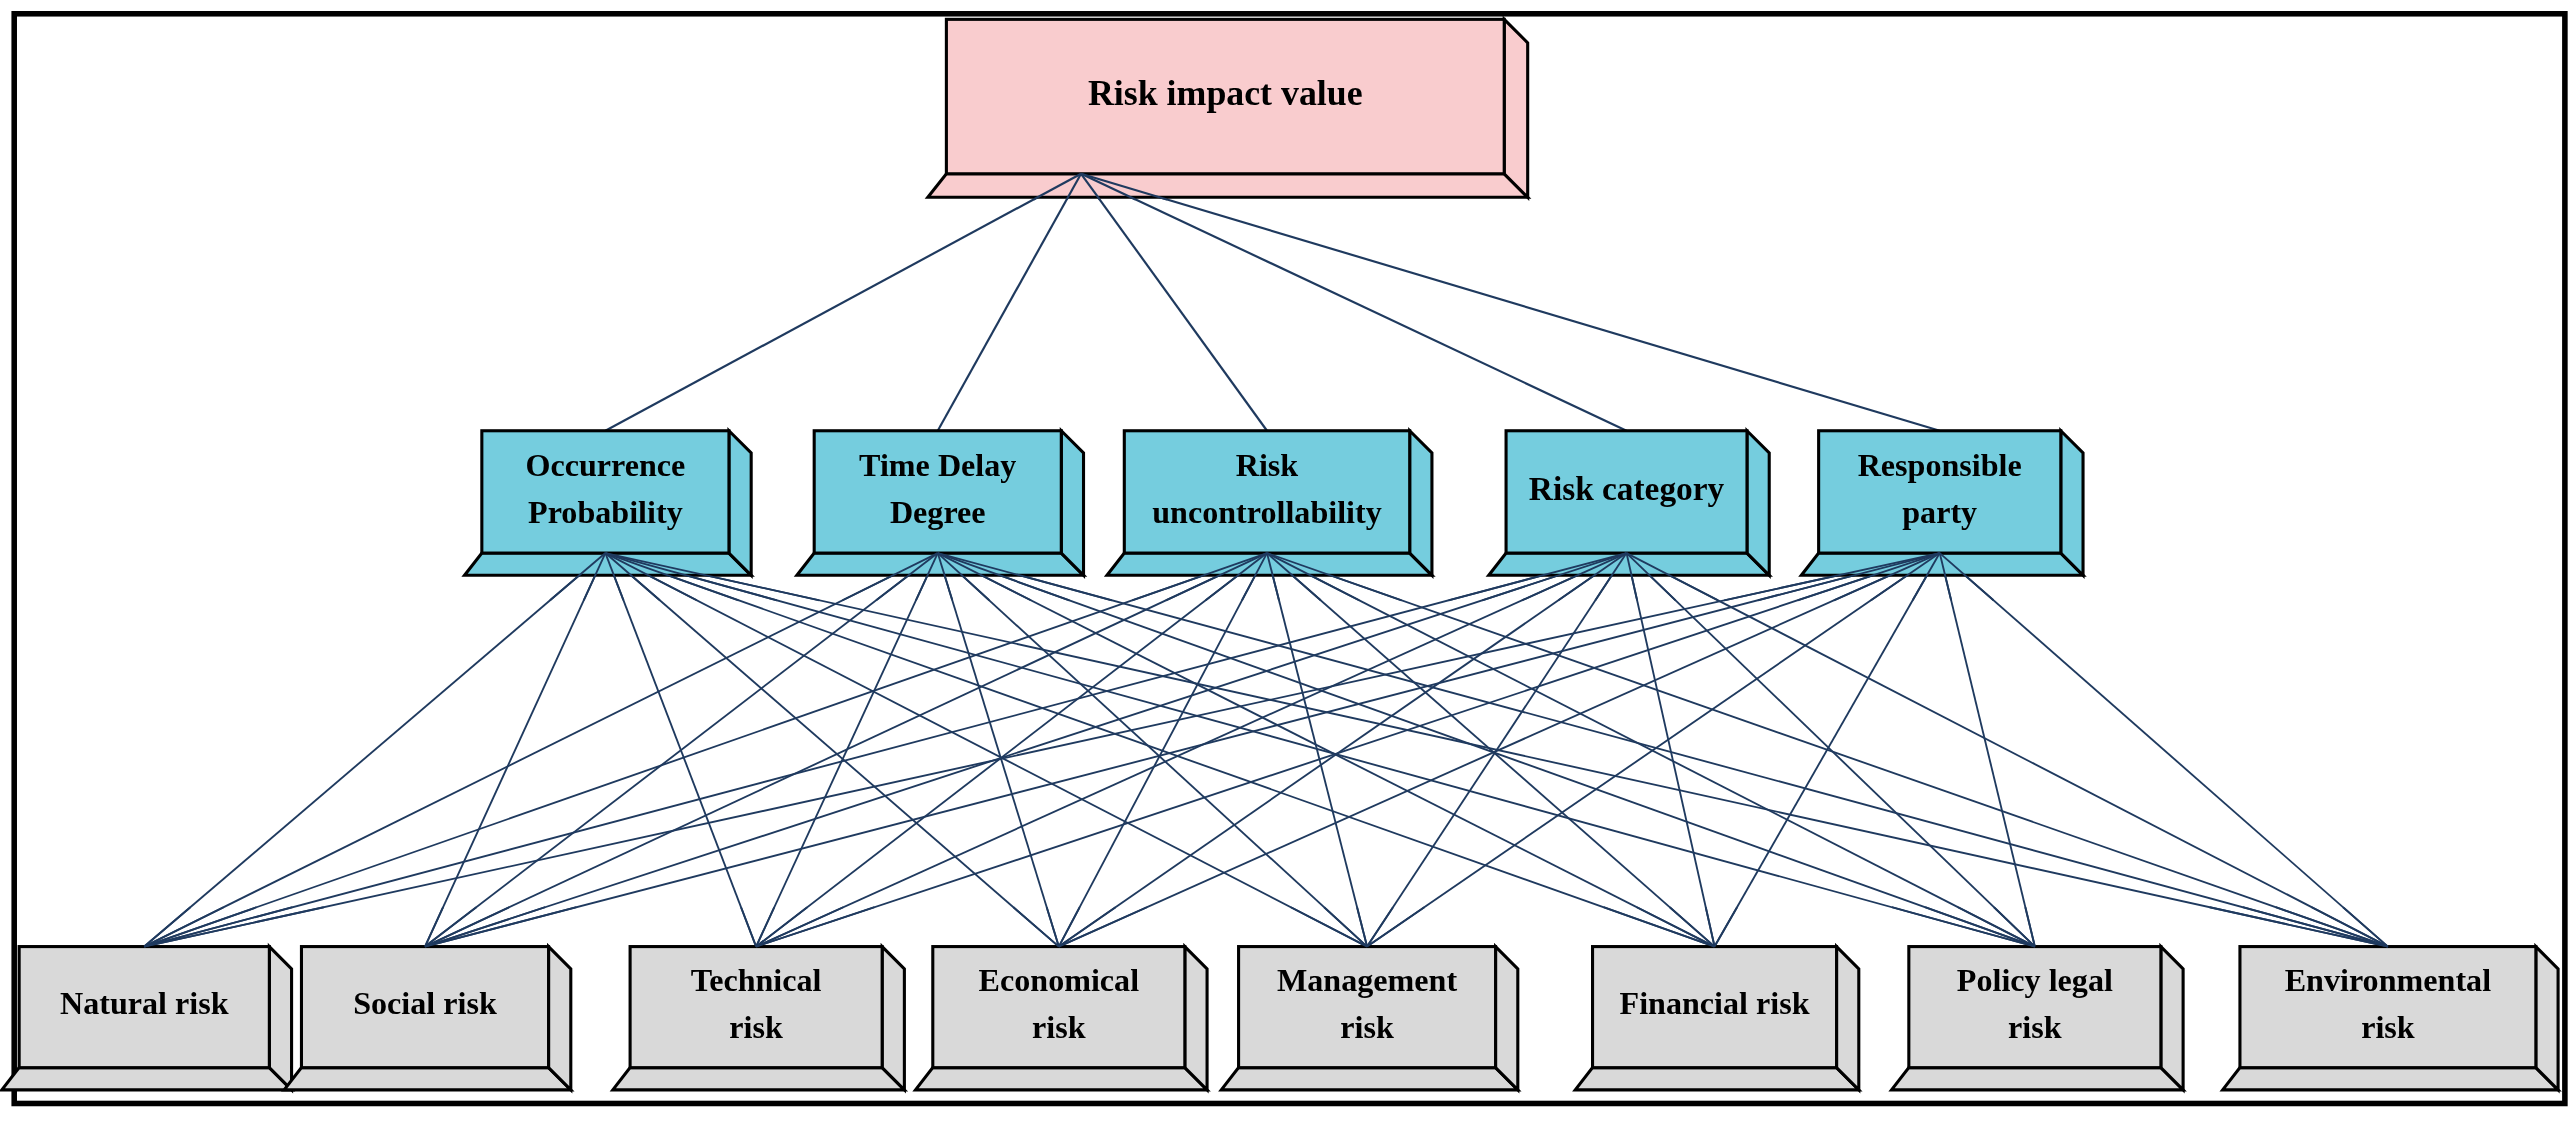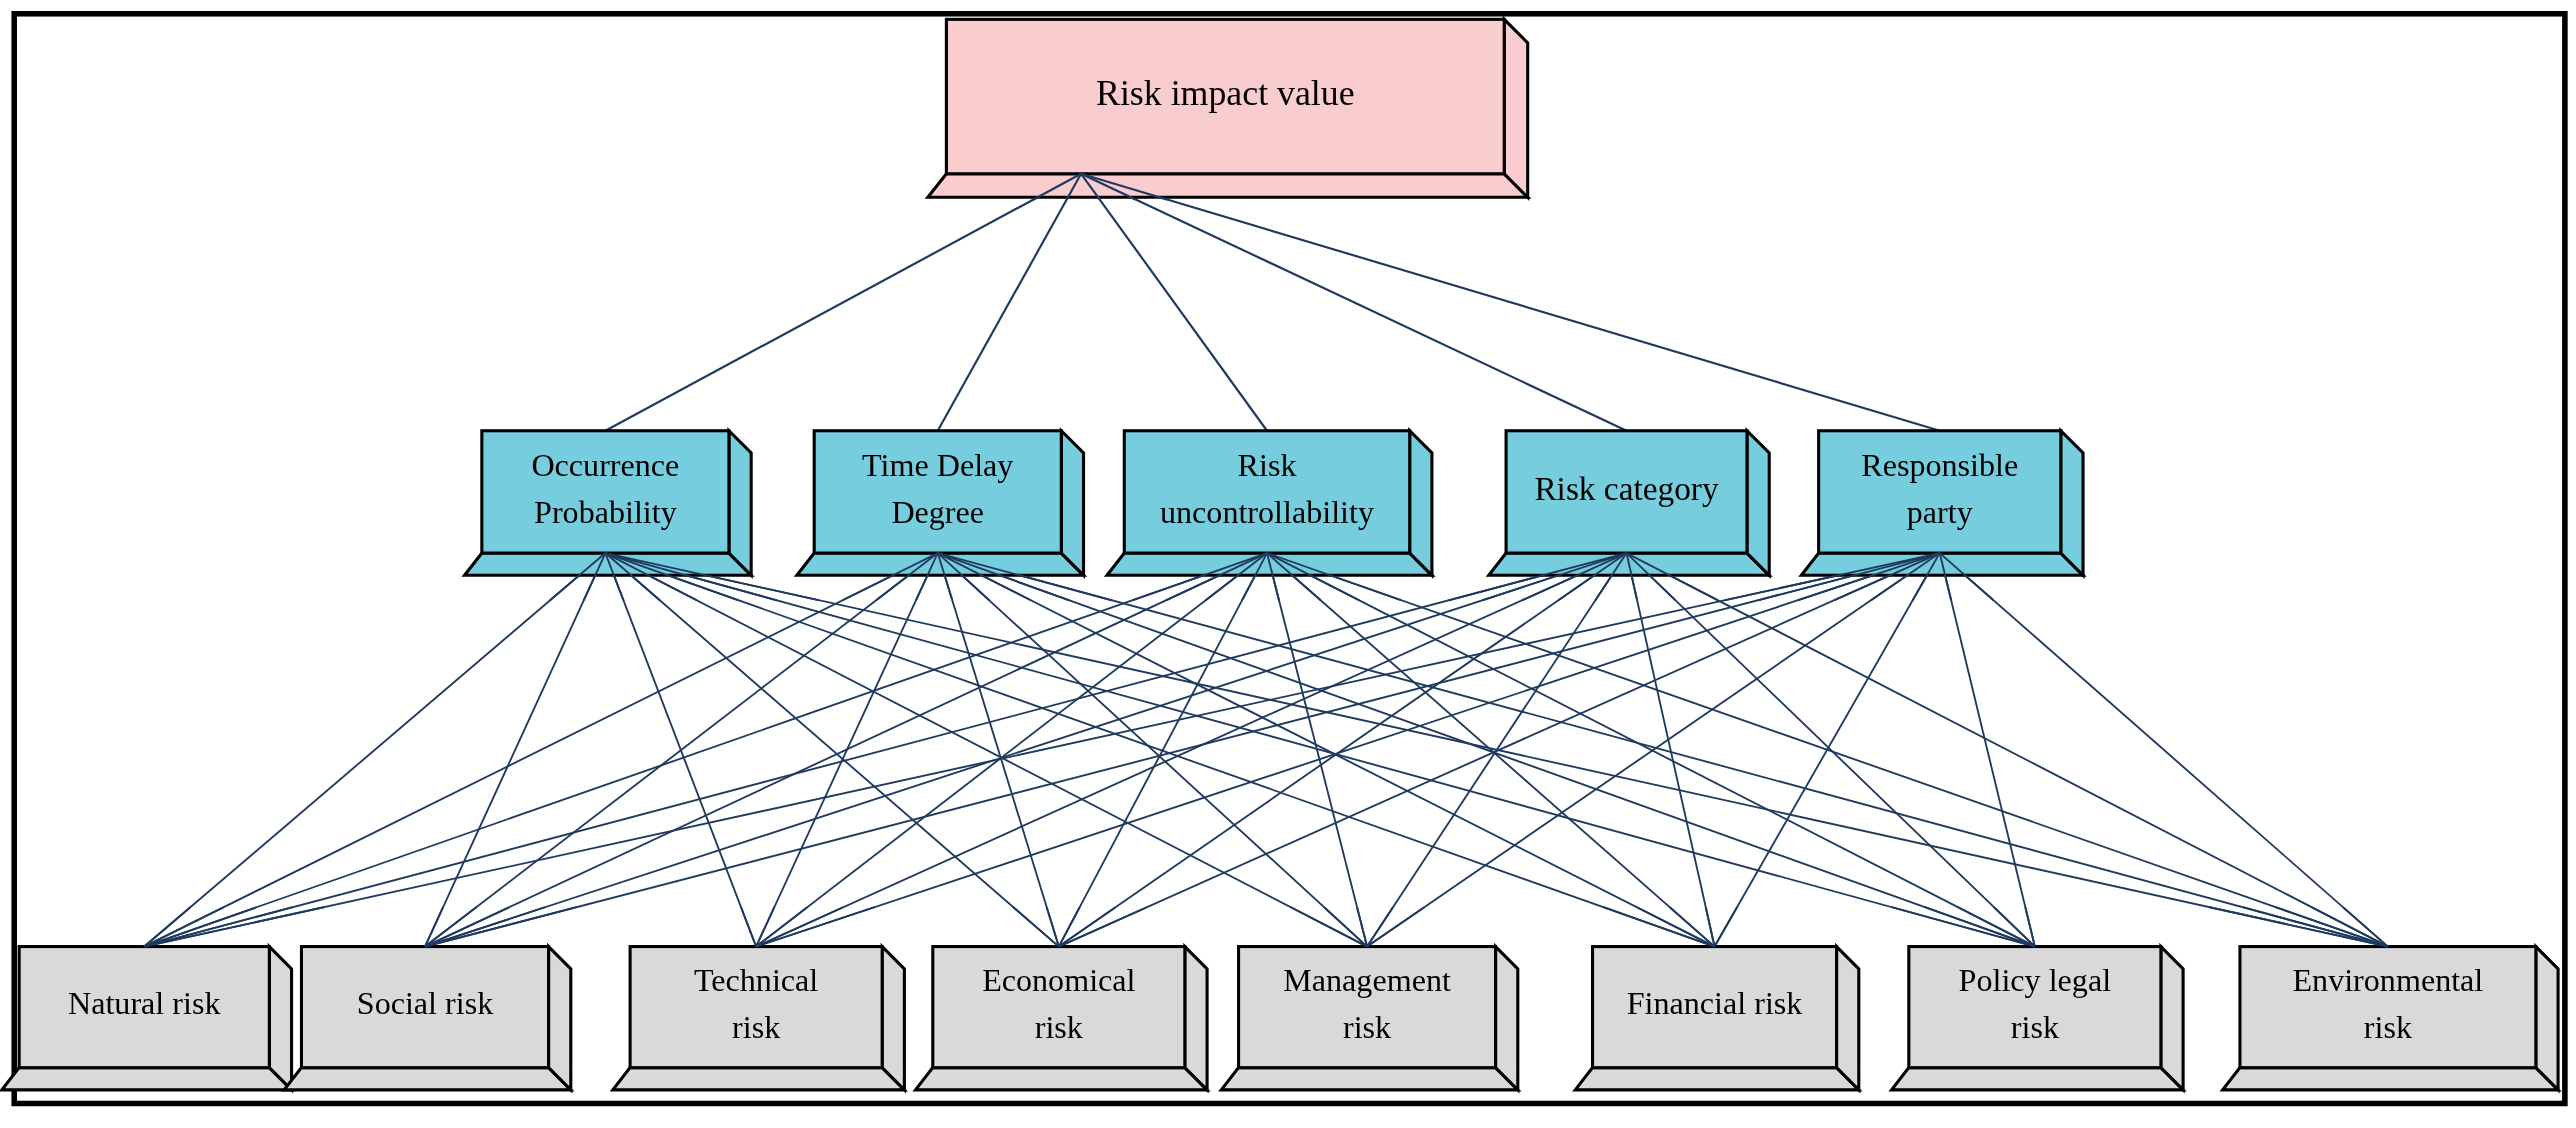--- a/index.html
+++ b/index.html
@@ -9,20 +9,21 @@
   }
   body {
     font-family: "Liberation Serif", "DejaVu Serif", serif;
   }
   #stage {
     position: relative;
     width: 2576px;
     height: 1129px;
     background: #ffffff;
     overflow: hidden;
+    font-weight: bold;
   }
   #diagram-svg {
     position: absolute;
     left: 0;
     top: 0;
     width: 2576px;
     height: 1129px;
   }
   .node-label {
     font-family: "Liberation Serif", "DejaVu Serif", serif;

